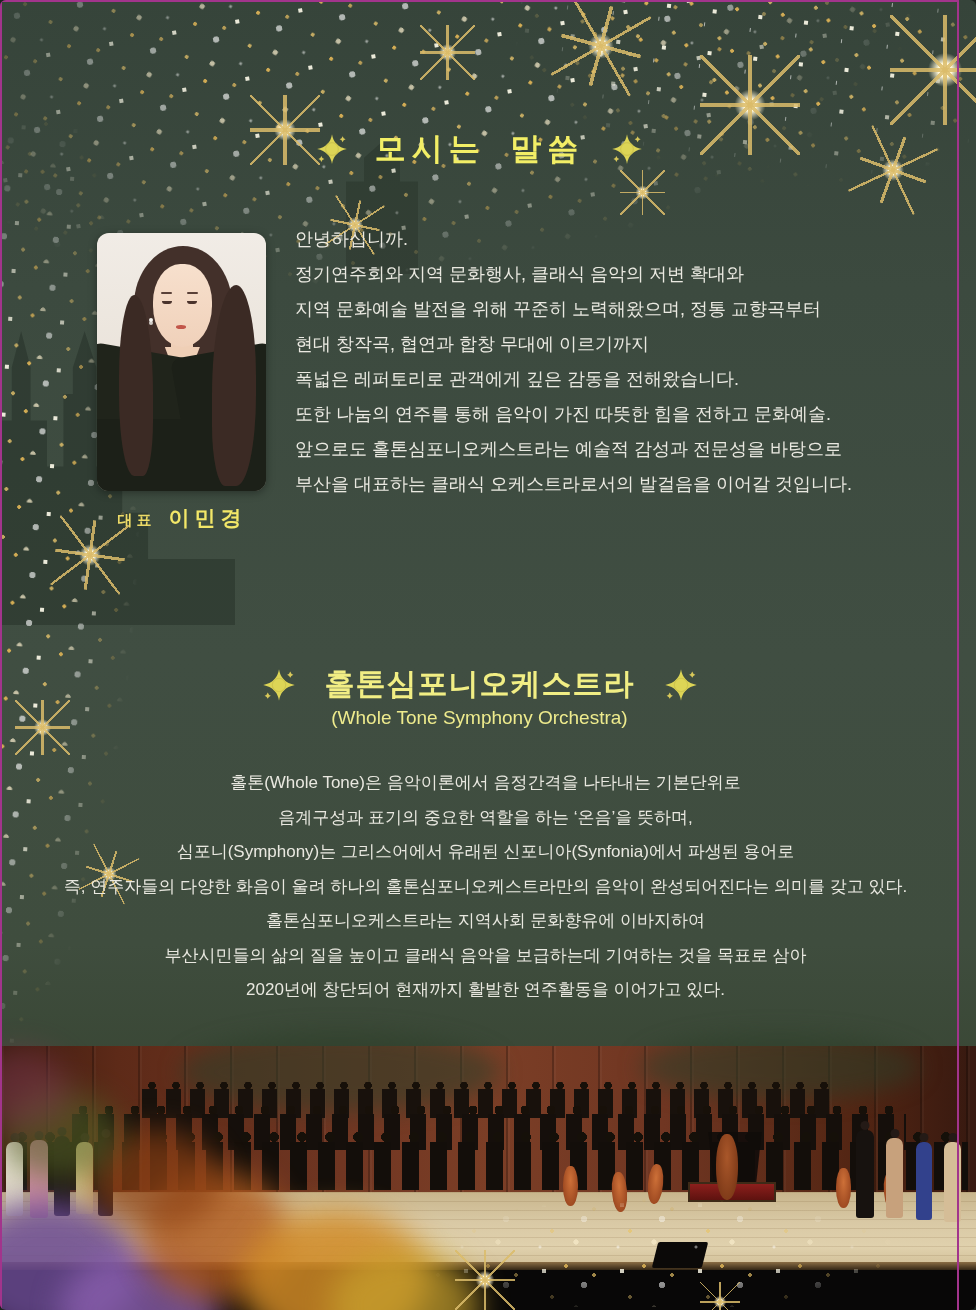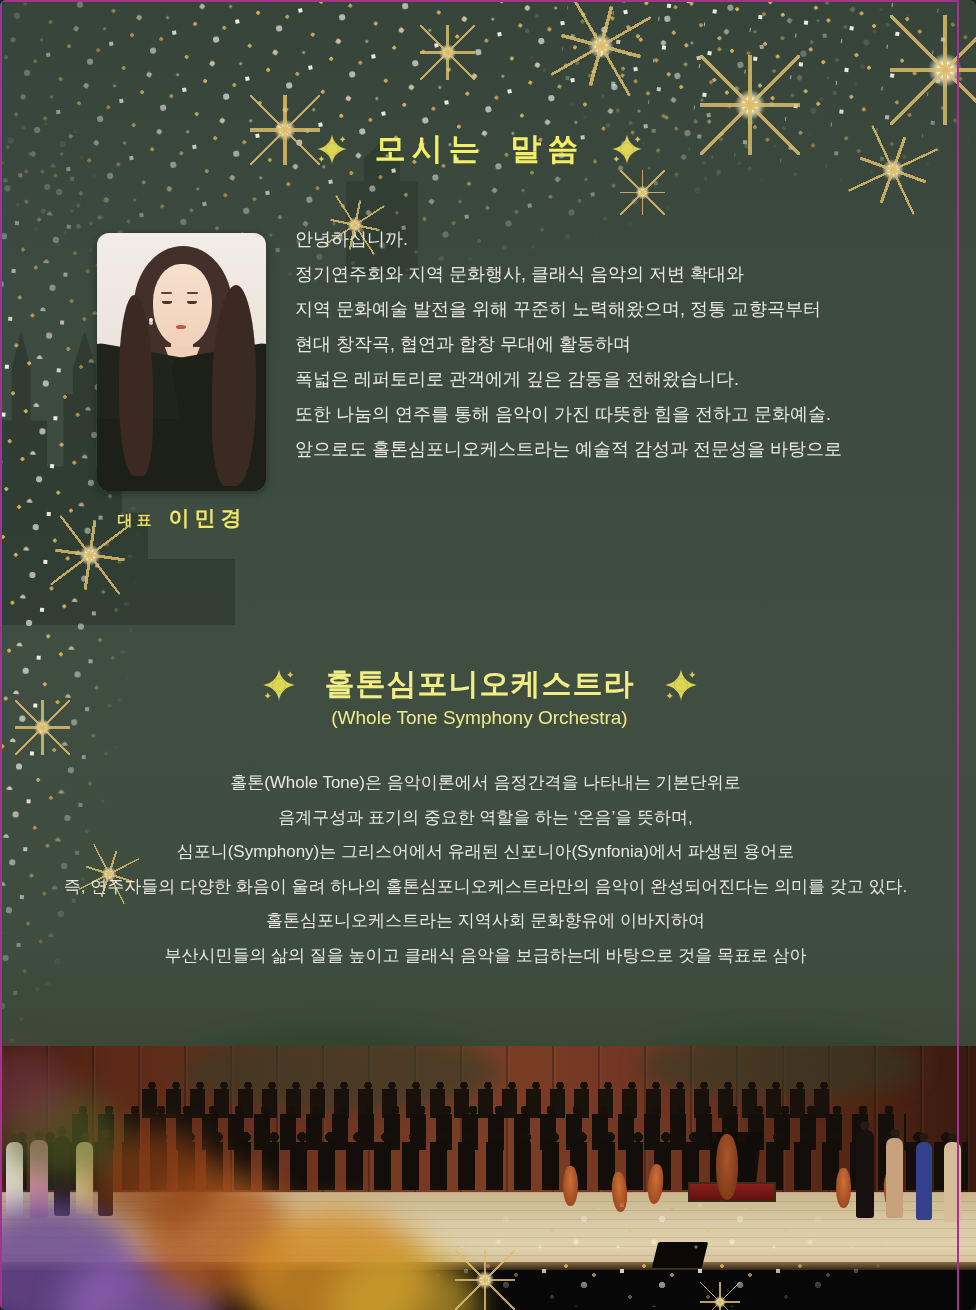--- a/index.html
+++ b/index.html
@@ -171,24 +171,25 @@
 
   <div class="caption">
     <span class="role">대표</span>
     <span class="name">이민경</span>
   </div>
 
   <div class="greeting-text">
     <div>안녕하십니까.</div>
     <div>정기연주회와 지역 문화행사, 클래식 음악의 저변 확대와</div>
     <div>지역 문화예술 발전을 위해 꾸준히 노력해왔으며, 정통 교향곡부터</div>
-    <div>현대 창작곡, 협연과 합창 무대에 활동하며</div>
+    <div>현대 창작곡, 협연과 합창 무대에 이르기까지</div>
     <div>폭넓은 레퍼토리로 관객에게 깊은 감동을 전해왔습니다.</div>
     <div>또한 나눔의 연주를 통해 음악이 가진 따뜻한 힘을 전하고 문화예술.</div>
     <div>앞으로도 홀톤심포니오케스트라는 예술적 감성과 전문성을 바탕으로</div>
+    <div>부산을 대표하는 클래식 오케스트라로서의 발걸음을 이어갈 것입니다.</div>
   </div>
 
   <div class="title-row" style="top:664px;gap:28px;">
     <svg class="sparkle" width="36" height="36" viewBox="0 0 48 48">
       <path d="M24 3 Q26.5 20 45 24 Q26.5 28 24 45 Q21.5 28 3 24 Q21.5 20 24 3 Z" fill="#ddd556"></path>
       <circle cx="24" cy="24" r="9" fill="none" stroke="#cfc64e" stroke-width="1.6"></circle>
       <path d="M39 6 q.9 3.4 4.2 4.2 q-3.3 .9 -4.2 4.2 q-.9 -3.3 -4.2 -4.2 q3.3 -.8 4.2 -4.2 Z" fill="#d8c85a"></path>
       <path d="M9 34 q.9 3.4 4.2 4.2 q-3.3 .9 -4.2 4.2 q-.9 -3.3 -4.2 -4.2 q3.3 -.8 4.2 -4.2 Z" fill="#d8c85a"></path>
     </svg>
     <h2 class="orchestra-title">홀톤심포니오케스트라</h2>
@@ -200,21 +201,22 @@
     </svg>
   </div>
   <div class="orchestra-subtitle">(Whole Tone Symphony Orchestra)</div>
 
   <div class="about-text">
     <div>홀톤(Whole Tone)은 음악이론에서 음정간격을 나타내는 기본단위로</div>
     <div>음계구성과 표기의 중요한 역할을 하는 ‘온음’을 뜻하며,</div>
     <div>심포니(Symphony)는 그리스어에서 유래된 신포니아(Synfonia)에서 파생된 용어로</div>
     <div>즉, 연주자들의 다양한 화음이 울려 하나의 홀톤심포니오케스트라만의 음악이 완성되어진다는 의미를 갖고 있다.</div>
     <div>홀톤심포니오케스트라는 지역사회 문화향유에 이바지하여</div>
-    <div>부산시민들의 삶의 질을 높이고 클래식 음악을 보급하는데 바탕으로 것을 목표로 삼아</div>
+    <div>부산시민들의 삶의 질을 높이고 클래식 음악을 보급하는데 기여하는 것을 목표로 삼아</div>
+    <div>2020년에 창단되어 현재까지 활발한 연주활동을 이어가고 있다.</div>
   </div>
 
   <div class="photo">
     <div class="stage-wall"></div>
     <div class="canopy" style="left:180px;top:-14px;width:320px;height:80px;"></div>
     <div class="canopy" style="left:640px;top:-12px;width:280px;height:66px;"></div>
     <div class="row1" style="position:absolute;">
       <div class="heads"></div>
       <div class="bodies"></div>
     </div>

